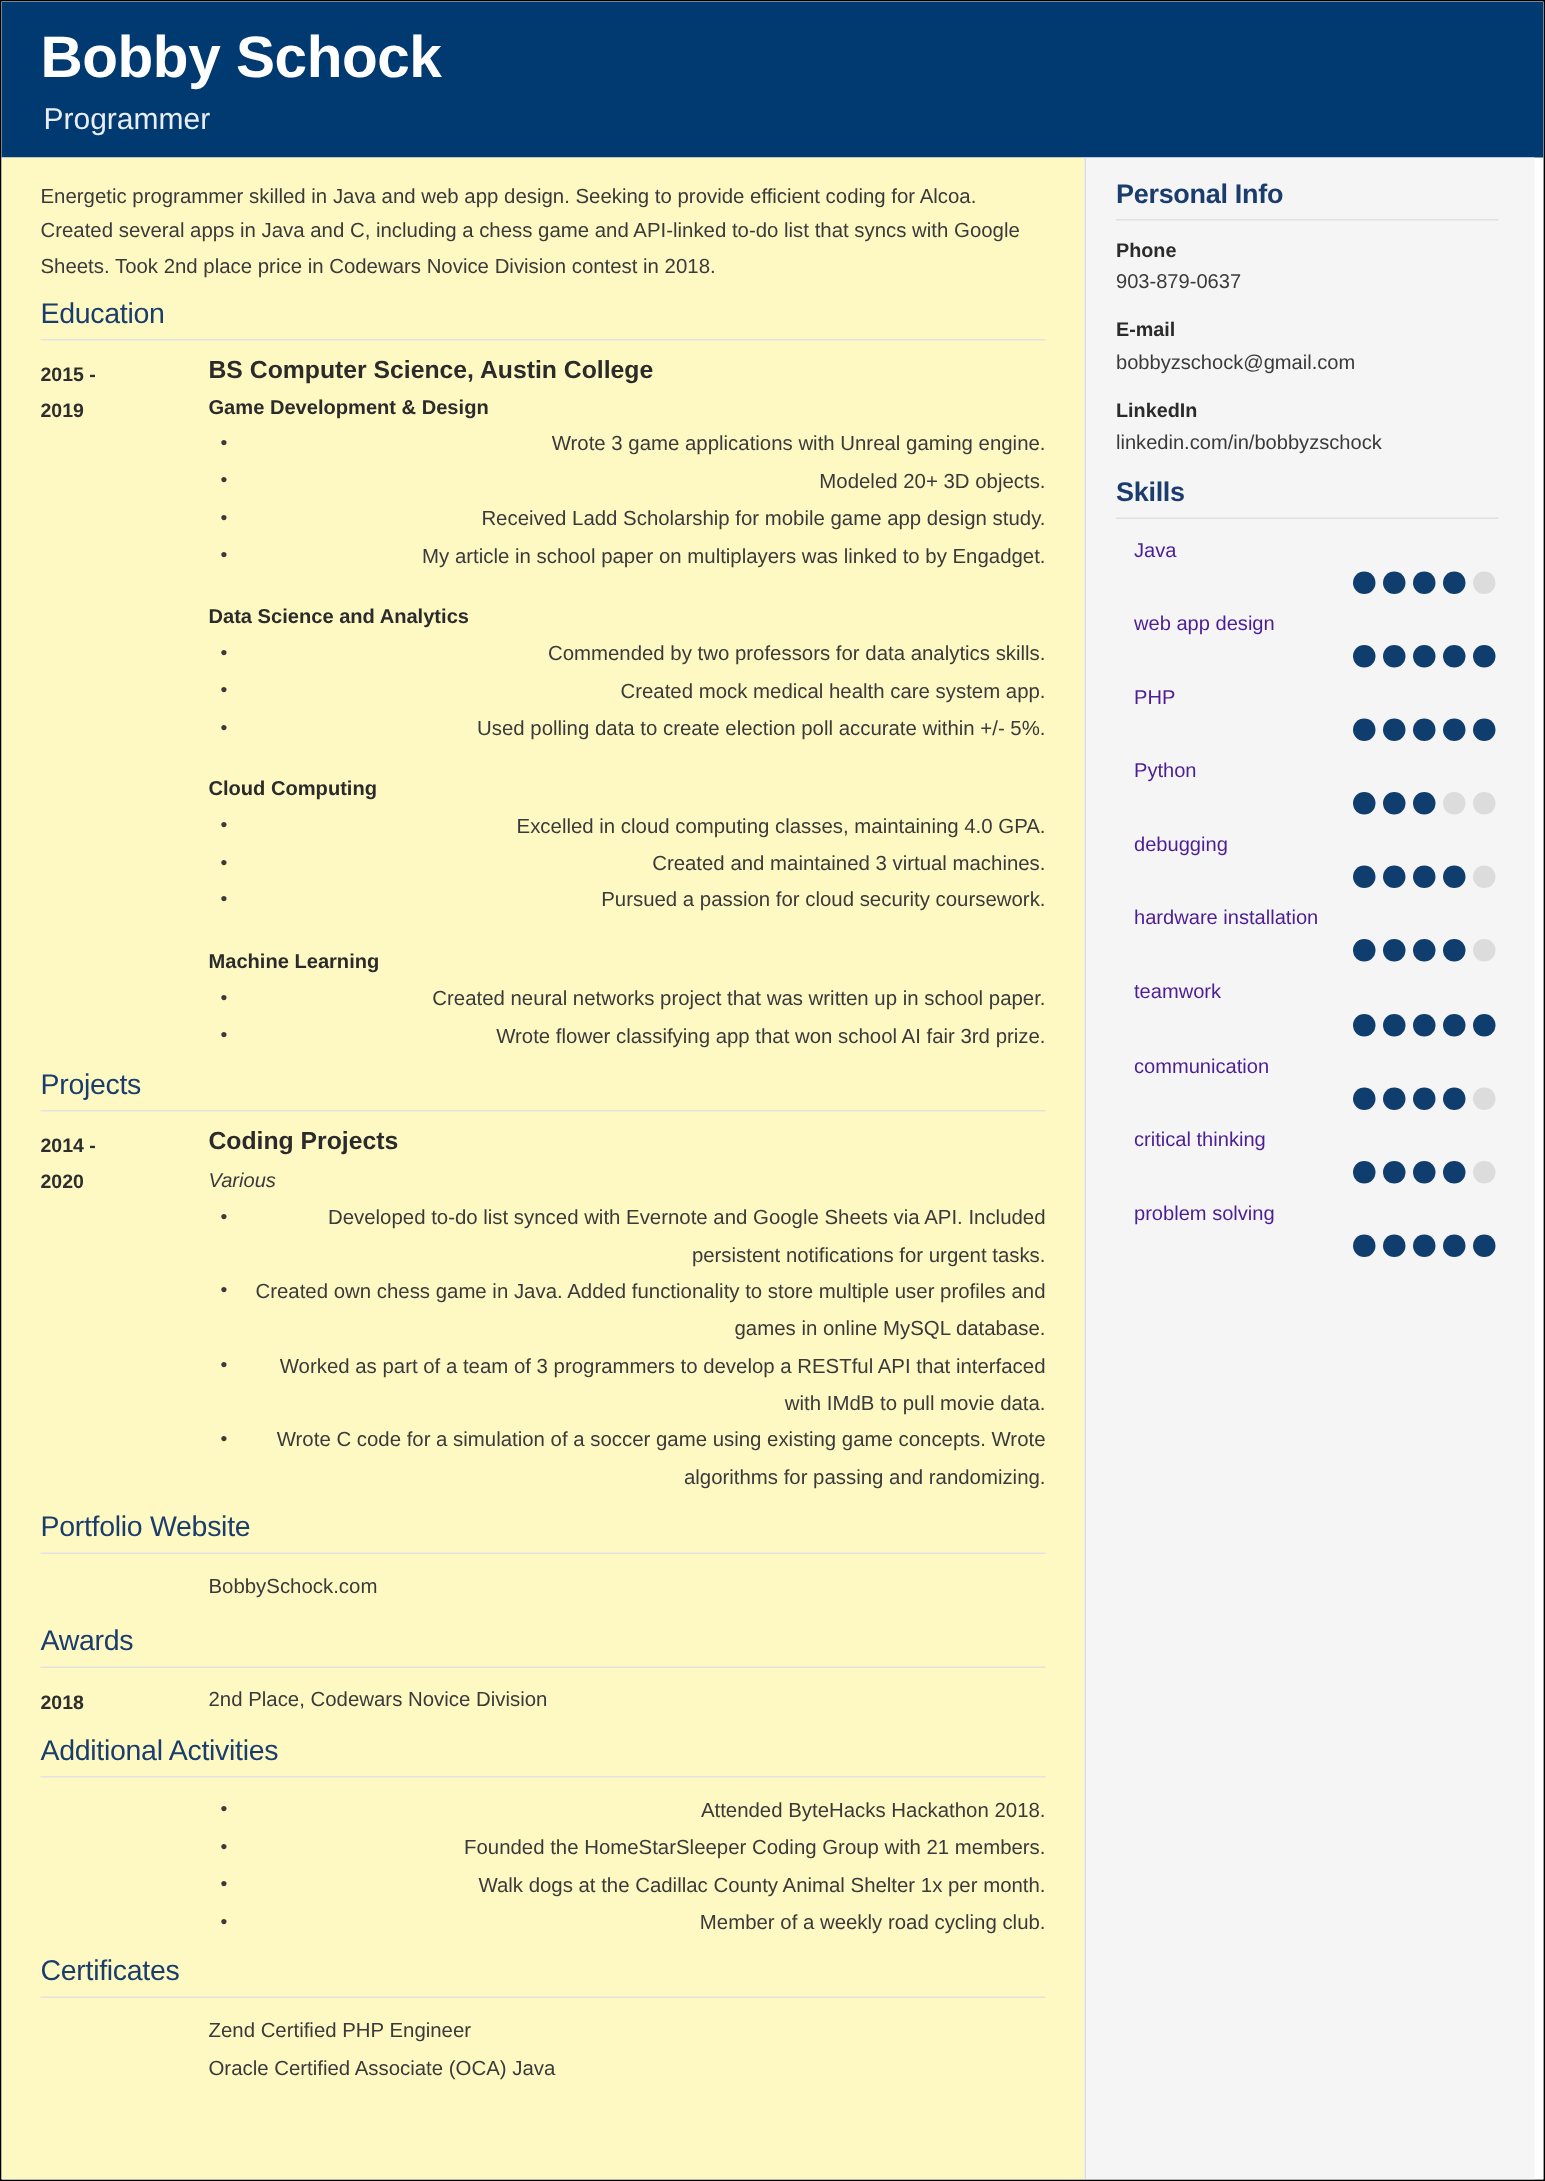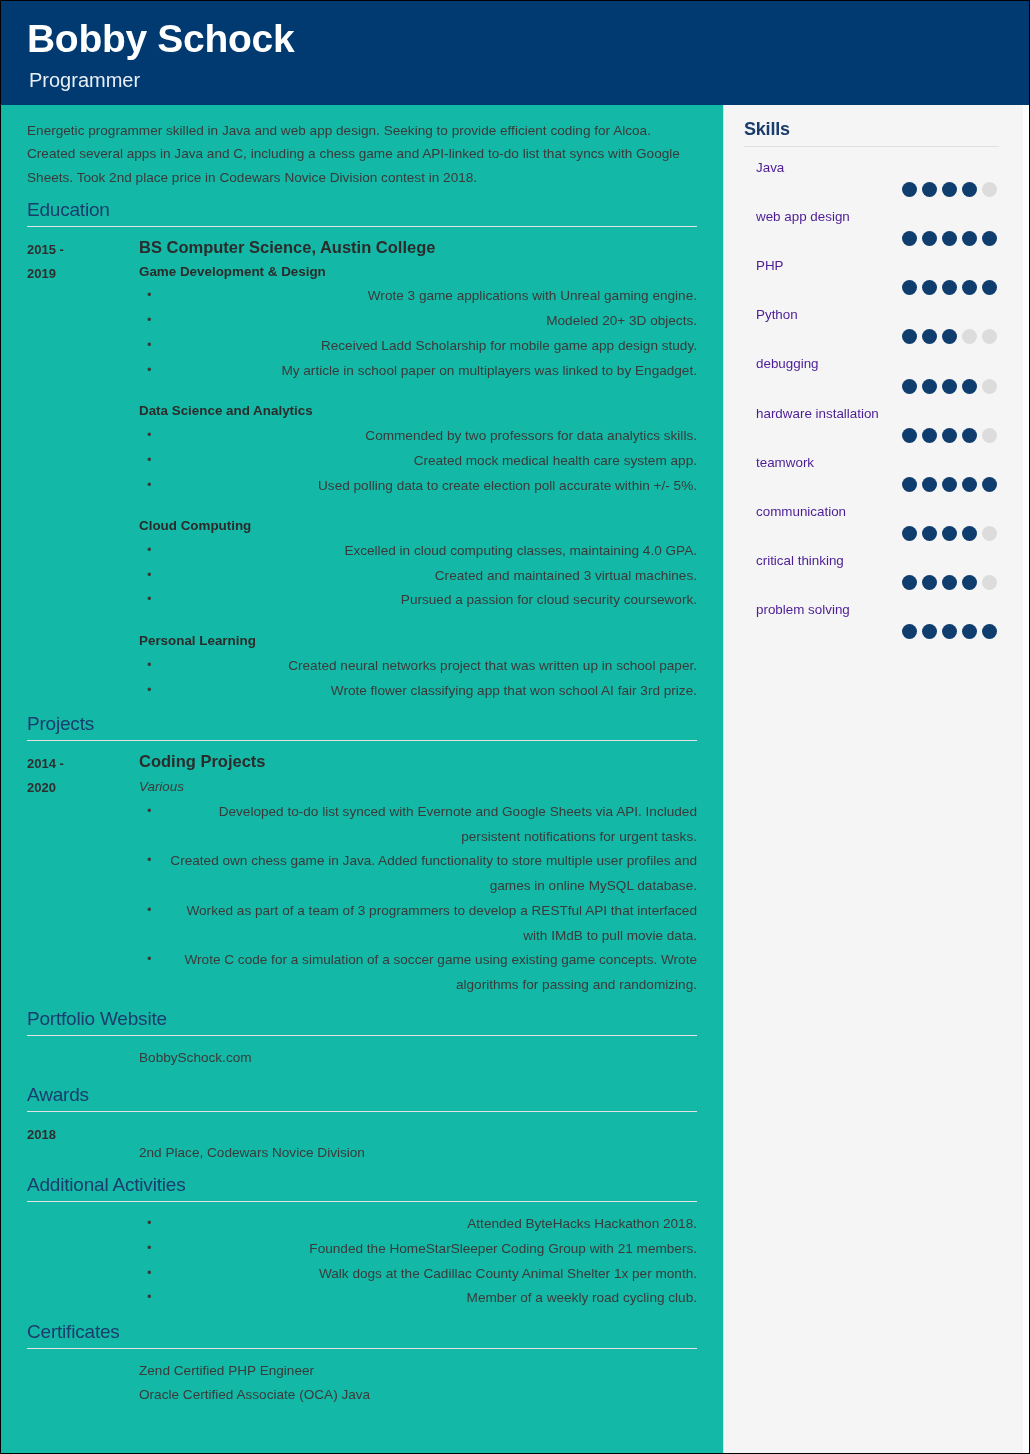--- a/index.html
+++ b/index.html
@@ -55,21 +55,21 @@
   
   .body-cols {
     display: flex;
     align-items: stretch;
     height: calc(100% - 104px);
   }
   .main-col {
     width: 722px;
     box-sizing: border-box;
     padding: 12px 26px 0 26px;
-    background: #14b8a6;
+    background: #fef9c3;
   }
   .side-col {
     width: 300px;
     box-sizing: border-box;
     background: #f5f5f5;
     border-left: 1px solid #dddddd;
     padding: 14px 24px 0 20px;
   }
 
   
@@ -268,21 +268,21 @@
             <div class="subgroup">
               <div class="entry-sub">Cloud Computing</div>
               <ul class="bullets">
                 <li>Excelled in cloud computing classes, maintaining 4.0 GPA.</li>
                 <li>Created and maintained 3 virtual machines.</li>
                 <li>Pursued a passion for cloud security coursework.</li>
               </ul>
             </div>
 
             <div class="subgroup last">
-              <div class="entry-sub">Personal Learning</div>
+              <div class="entry-sub">Machine Learning</div>
               <ul class="bullets">
                 <li>Created neural networks project that was written up in school paper.</li>
                 <li>Wrote flower classifying app that won school AI fair 3rd prize.</li>
               </ul>
             </div>
           </div>
         </div>
       </div>
 
       <div>
@@ -311,21 +311,21 @@
         <hr class="section-rule">
         <div class="plain-line spaced">BobbySchock.com</div>
       </div>
 
       <div>
         <div class="section-title">Awards</div>
         <hr class="section-rule">
         <div class="entry">
           <div class="entry-date">2018</div>
           <div class="entry-body">
-            <div style="font-size:13.6px;color:#3a3a3a;line-height:1.6;margin-top:20px;">2nd Place, Codewars Novice Division</div>
+            <div style="font-size:13.6px;color:#3a3a3a;line-height:1.6;">2nd Place, Codewars Novice Division</div>
           </div>
         </div>
       </div>
 
       <div>
         <div class="section-title">Additional Activities</div>
         <hr class="section-rule">
         <div class="bullets-indent">
           <ul class="bullets">
             <li>Attended ByteHacks Hackathon 2018.</li>
@@ -340,20 +340,33 @@
         <div class="section-title">Certificates</div>
         <hr class="section-rule">
         <div class="plain-line">Zend Certified PHP Engineer</div>
         <div class="plain-line spaced">Oracle Certified Associate (OCA) Java</div>
       </div>
 
     </div>
 
     <div class="side-col">
 
+      <div>
+        <div class="side-title">Personal Info</div>
+        <hr class="side-rule">
+
+        <div class="info-label">Phone</div>
+        <div class="info-value">903-879-0637</div>
+
+        <div class="info-label">E-mail</div>
+        <div class="info-value">bobbyzschock@gmail.com</div>
+
+        <div class="info-label">LinkedIn</div>
+        <div class="info-value">linkedin.com/in/bobbyzschock</div>
+      </div>
 
       <div>
         <div class="side-title">Skills</div>
         <hr class="side-rule">
         <div id="skills-list">
               <div class="skill">
                 <div class="skill-name">Java</div>
                 <div class="dots">
                   <span class="dot on"></span>
                   <span class="dot on"></span>

